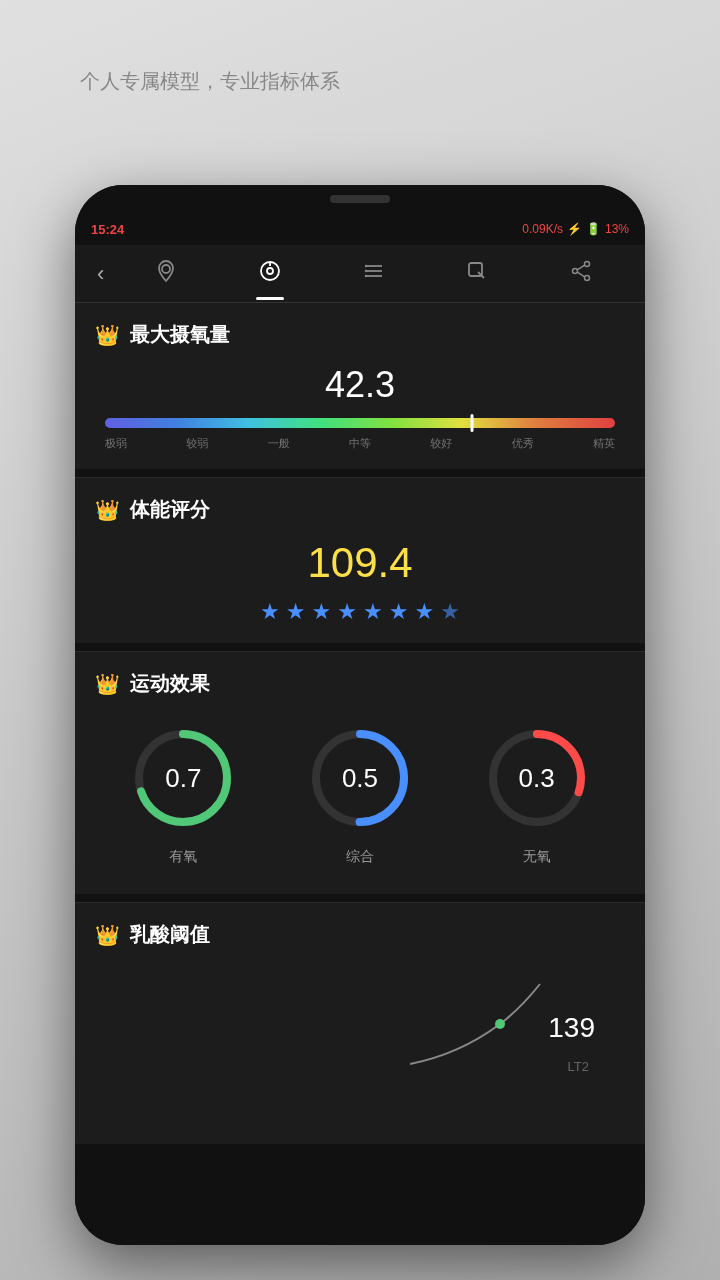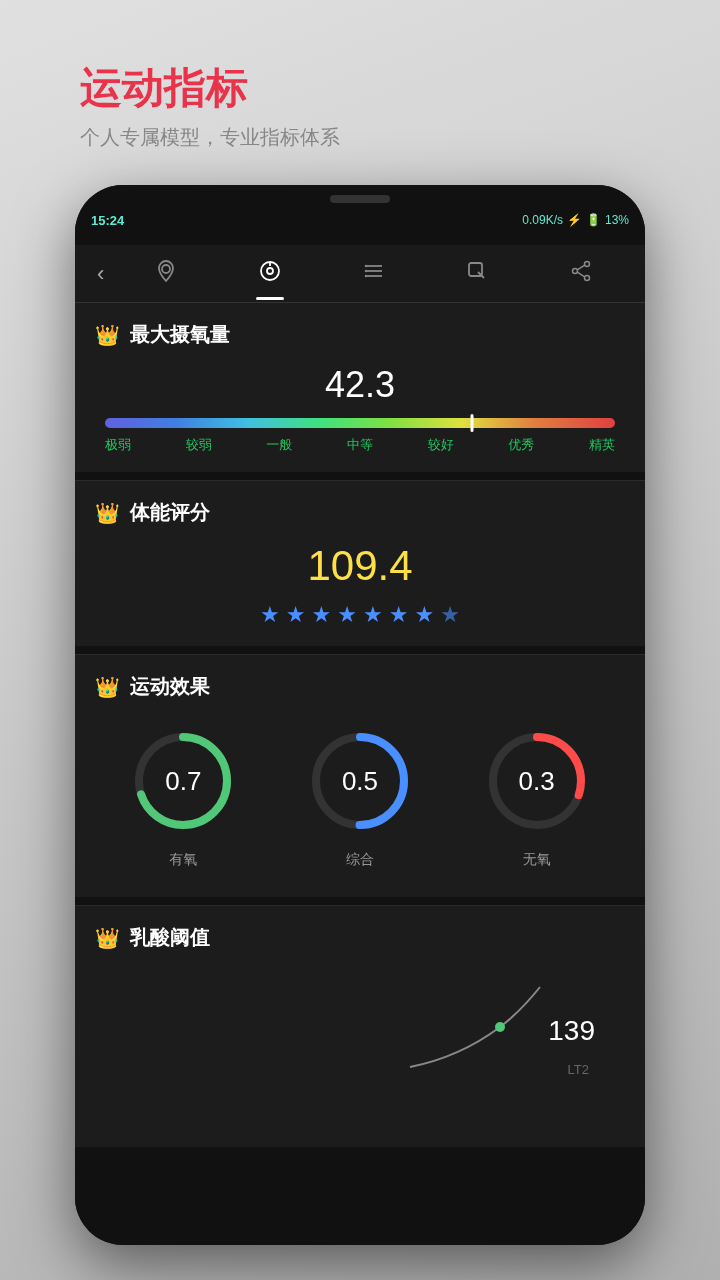--- a/index.html
+++ b/index.html
@@ -63,25 +63,25 @@
       height: 8px;
       background: #333;
       border-radius: 4px;
     }
 
     
     .status-bar {
       height: 32px;
       background: #111;
       display: flex;
-      align-items: flex-start;
+      align-items: center;
       justify-content: space-between;
       padding: 0 16px;
       font-size: 13px;
-      color: #5eead4;
+      color: #ef4444;
     }
     .status-left { font-weight: 600; }
     .status-right {
       display: flex;
       align-items: center;
       gap: 4px;
       font-size: 12px;
     }
 
     
@@ -196,22 +196,22 @@
       left: 72%;
       transform: translateX(-50%);
     }
 
     .gauge-labels {
       display: flex;
       justify-content: space-between;
       margin: 6px 10px 0;
     }
     .gauge-label {
-      font-size: 13px;
-      color: #22c55e;
+      font-size: 11px;
+      color: #737373;
     }
 
     
     .fitness-score {
       text-align: center;
       font-size: 42px;
       font-weight: 300;
       color: #fde047;
       margin-bottom: 12px;
     }
@@ -313,21 +313,20 @@
       background: #2a2a2a;
       margin: 0;
     }
   </style>
 </head>
 <body>
 
 <div class="bg"></div>
 
 <div class="title-area">
-  <div class="title-main">运动指标</div>
   <div class="title-sub">个人专属模型，专业指标体系</div>
 </div>
 
 <div class="phone">
 
   <div class="phone-top-bar">
     <div class="speaker"></div>
   </div>
 
   <div class="status-bar">

